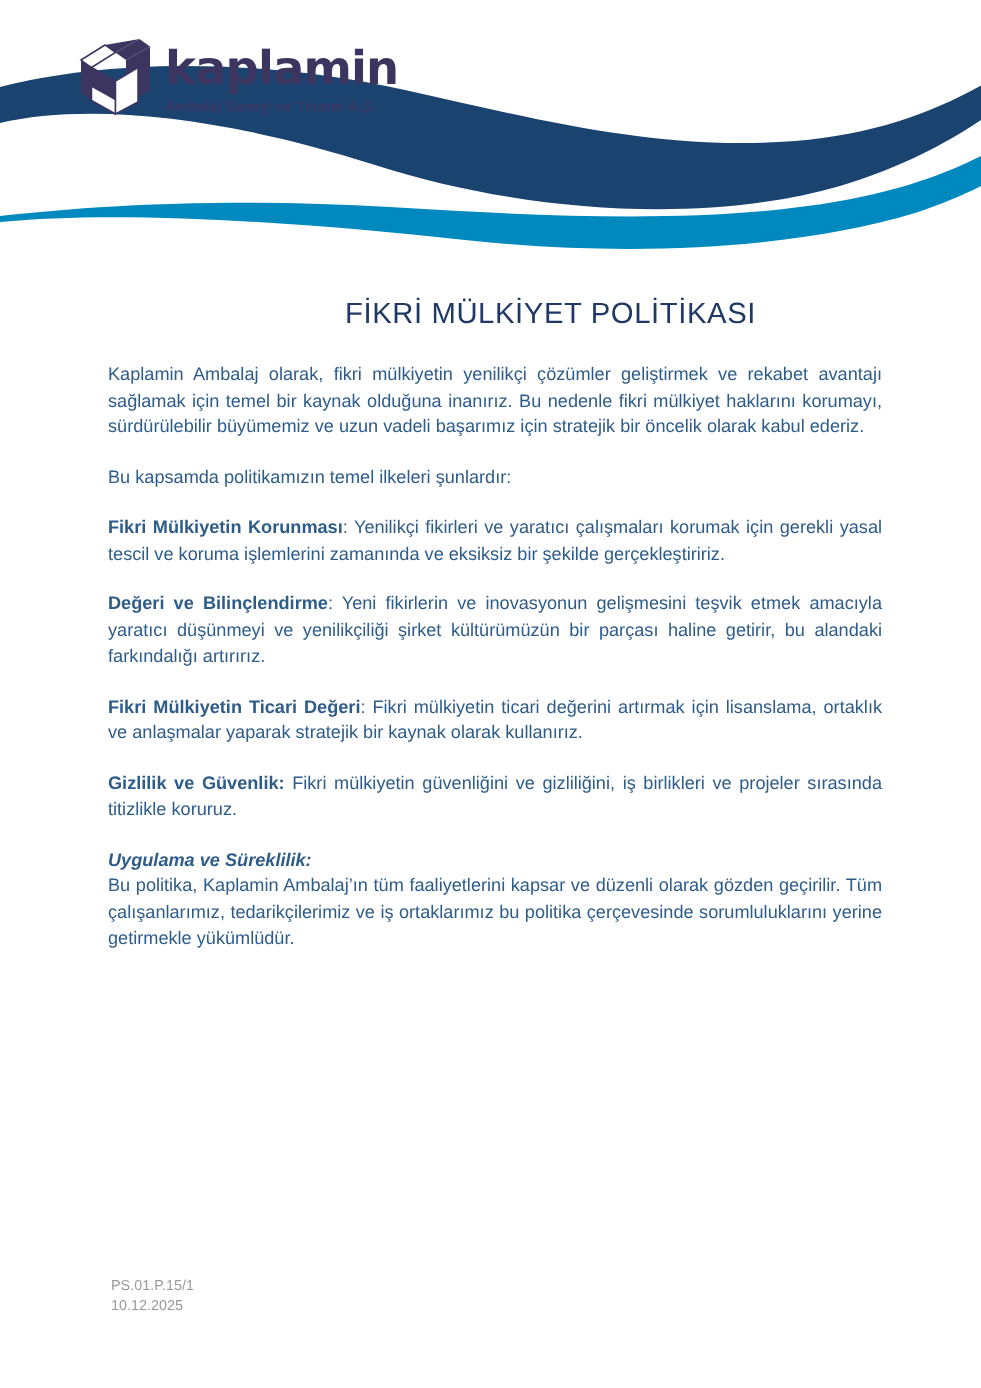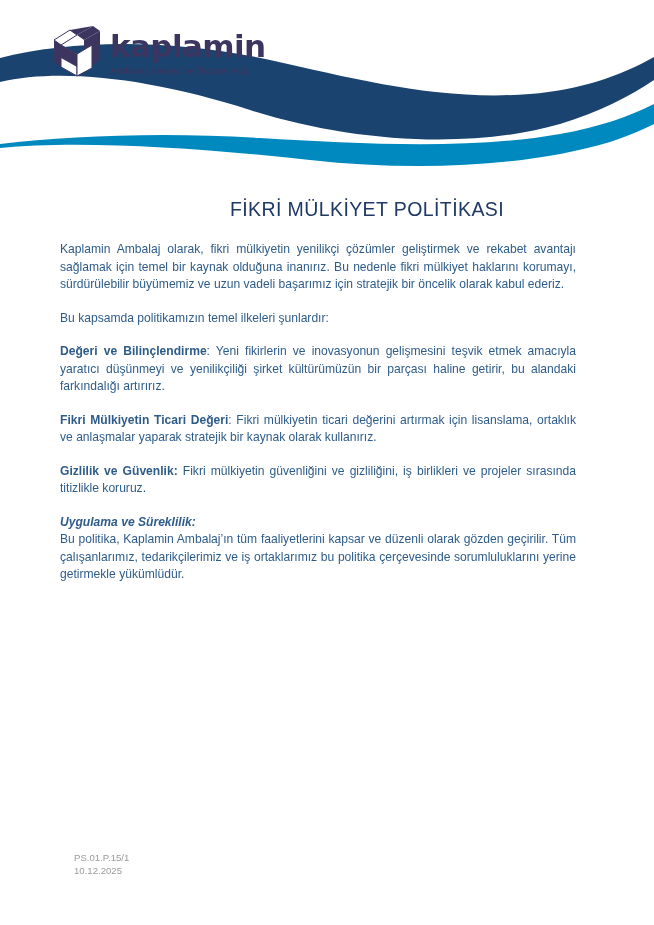--- a/index.html
+++ b/index.html
@@ -89,21 +89,21 @@
     font-weight: normal;
     color: #1f3864;
     letter-spacing: 0.4px;
     margin-left: 40px;
   }
 
   
   .content {
     position: absolute;
     top: 241px;
-    left: 60px;
+    left: 72px;
     width: 516px;
     font-family: "Liberation Sans", sans-serif;
     font-size: 12.1px;
     line-height: 17.5px;
     color: #2e5c8a;
   }
   .para {
     text-align: justify;
     margin: 0 0 16px 0;
   }
@@ -197,20 +197,23 @@
 
     <p class="para">
       <span class="lead"></span><span>Kaplamin Ambalaj olarak, fikri mülkiyetin yenilikçi çözümler geliştirmek ve rekabet avantajı sağlamak için temel bir kaynak olduğuna inanırız. Bu nedenle fikri mülkiyet haklarını korumayı, sürdürülebilir büyümemiz ve uzun vadeli başarımız için stratejik bir öncelik olarak kabul ederiz.</span>
     </p>
 
     <p class="para">
       <span class="lead"></span><span>Bu kapsamda politikamızın temel ilkeleri şunlardır:</span>
     </p>
 
 
+    <p class="para">
+      <span class="lead">Fikri Mülkiyetin Korunması</span><span>: Yenilikçi fikirleri ve yaratıcı çalışmaları korumak için gerekli yasal tescil ve koruma işlemlerini zamanında ve eksiksiz bir şekilde gerçekleştiririz.</span>
+    </p>
 
     <p class="para">
       <span class="lead">Değeri ve Bilinçlendirme</span><span>: Yeni fikirlerin ve inovasyonun gelişmesini teşvik etmek amacıyla yaratıcı düşünmeyi ve yenilikçiliği şirket kültürümüzün bir parçası haline getirir, bu alandaki farkındalığı artırırız.</span>
     </p>
 
     <p class="para">
       <span class="lead">Fikri Mülkiyetin Ticari Değeri</span><span>: Fikri mülkiyetin ticari değerini artırmak için lisanslama, ortaklık ve anlaşmalar yaparak stratejik bir kaynak olarak kullanırız.</span>
     </p>
 
     <p class="para">

